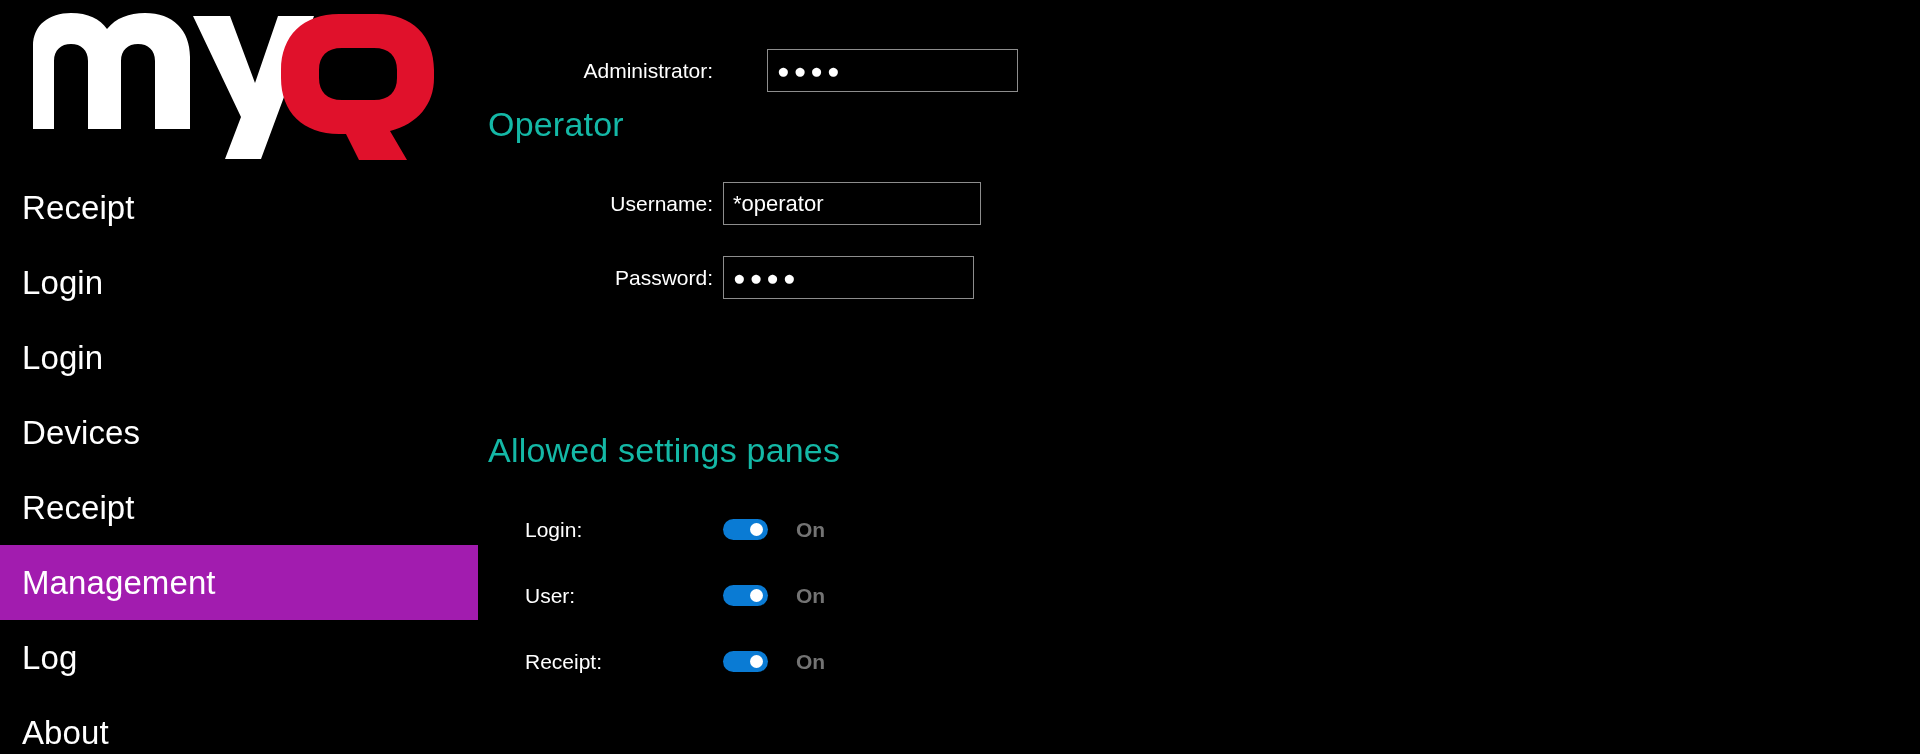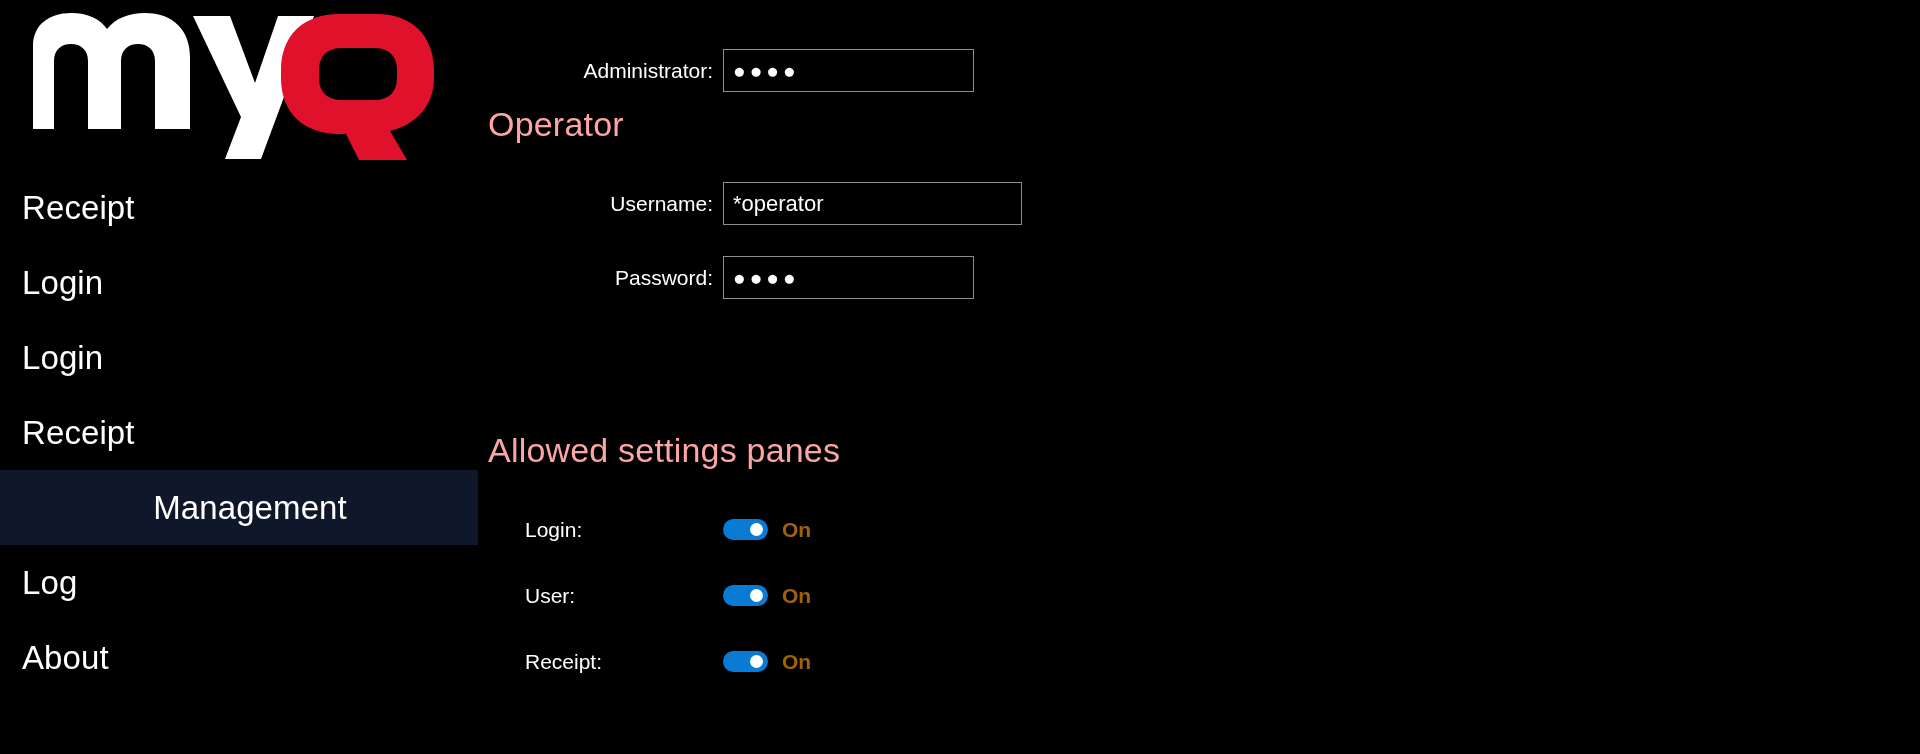--- a/index.html
+++ b/index.html
@@ -53,21 +53,21 @@
   }
 
   .nav-item .nav-label {
     font-size: 33px;
     font-weight: 400;
     line-height: 1;
     color: #ffffff;
     letter-spacing: 0.1px;
   }
 
-  .nav-item.active { background: #0f172a; justify-content: center; }
+  .nav-item.active { background: #a21caf; }
 
   
   #main {
     position: absolute;
     left: 478px;
     top: 0;
     width: 1442px;
     height: 754px;
   }
 
@@ -82,21 +82,21 @@
     width: 245px;
     text-align: right;
     padding-right: 10px;
     font-size: 21px;
     font-weight: 400;
     color: #ffffff;
     line-height: 1;
   }
 
   .text-input {
-    width: 299px;
+    width: 258px;
     height: 43px;
     background: #000000;
     border: 1px solid #8d8d8d;
     color: #ffffff;
     font-family: "Liberation Sans", sans-serif;
     font-size: 22px;
     padding: 0 9px;
     outline: none;
     line-height: 41px;
   }
@@ -118,21 +118,21 @@
     font-size: 21px;
     color: #ffffff;
     cursor: text;
   }
 
   .section-heading {
     position: absolute;
     left: 10px;
     font-size: 34px;
     font-weight: 400;
-    color: #fca5a5;
+    color: #14b8a6;
     line-height: 1;
     letter-spacing: 0.2px;
   }
 
   
   .toggle-row {
     position: absolute;
     display: flex;
     align-items: center;
     left: 0;
@@ -162,24 +162,24 @@
     position: absolute;
     width: 13px;
     height: 13px;
     border-radius: 50%;
     background: #ffffff;
     top: 4px;
     right: 5px;
   }
 
   .switch-state {
-    margin-left: 14px;
+    margin-left: 28px;
     font-size: 21px;
     font-weight: 700;
-    color: #a16207;
+    color: #737373;
     line-height: 1;
   }
 </style>
 </head>
 <body>
 
 <div id="sidebar">
 
   <div id="logo">
     <svg viewBox="0 0 410 150" xmlns="http://www.w3.org/2000/svg" aria-hidden="true">
@@ -196,37 +196,40 @@
     <div class="nav-item">
       <span class="nav-label">Receipt</span>
     </div>
     <div class="nav-item">
       <span class="nav-label">Login</span>
     </div>
     <div class="nav-item">
       <span class="nav-label">Login</span>
     </div>
     <div class="nav-item">
+      <span class="nav-label">Devices</span>
+    </div>
+    <div class="nav-item">
       <span class="nav-label">Receipt</span>
     </div>
     <div class="nav-item active">
       <span class="nav-label">Management</span>
     </div>
     <div class="nav-item">
       <span class="nav-label">Log</span>
     </div>
     <div class="nav-item">
       <span class="nav-label">About</span>
     </div>
   </div>
 </div>
 
 <div id="main">
 
-  <div class="form-row" style="top:49px;">
+  <div class="form-row" style="top:49px;gap:44px;">
     <span class="field-label">Administrator:</span>
     <div class="pw-dots">●●●●</div>
   </div>
 
   <div class="section-heading" style="top:107px;">Operator</div>
 
   <div class="form-row" style="top:182px;">
     <span class="field-label">Username:</span>
     <input class="text-input" type="text" value="*operator" style="">
   </div>

